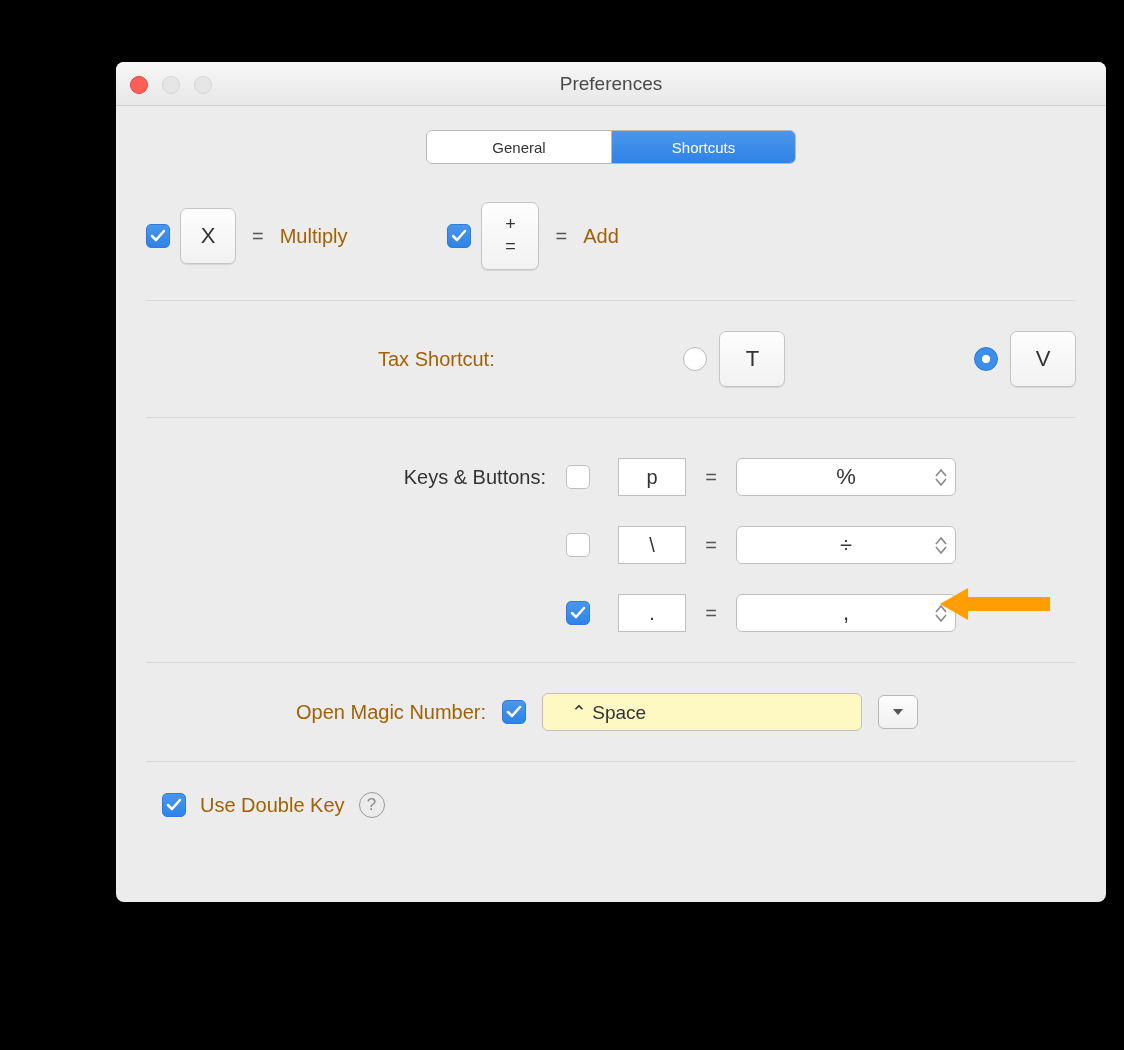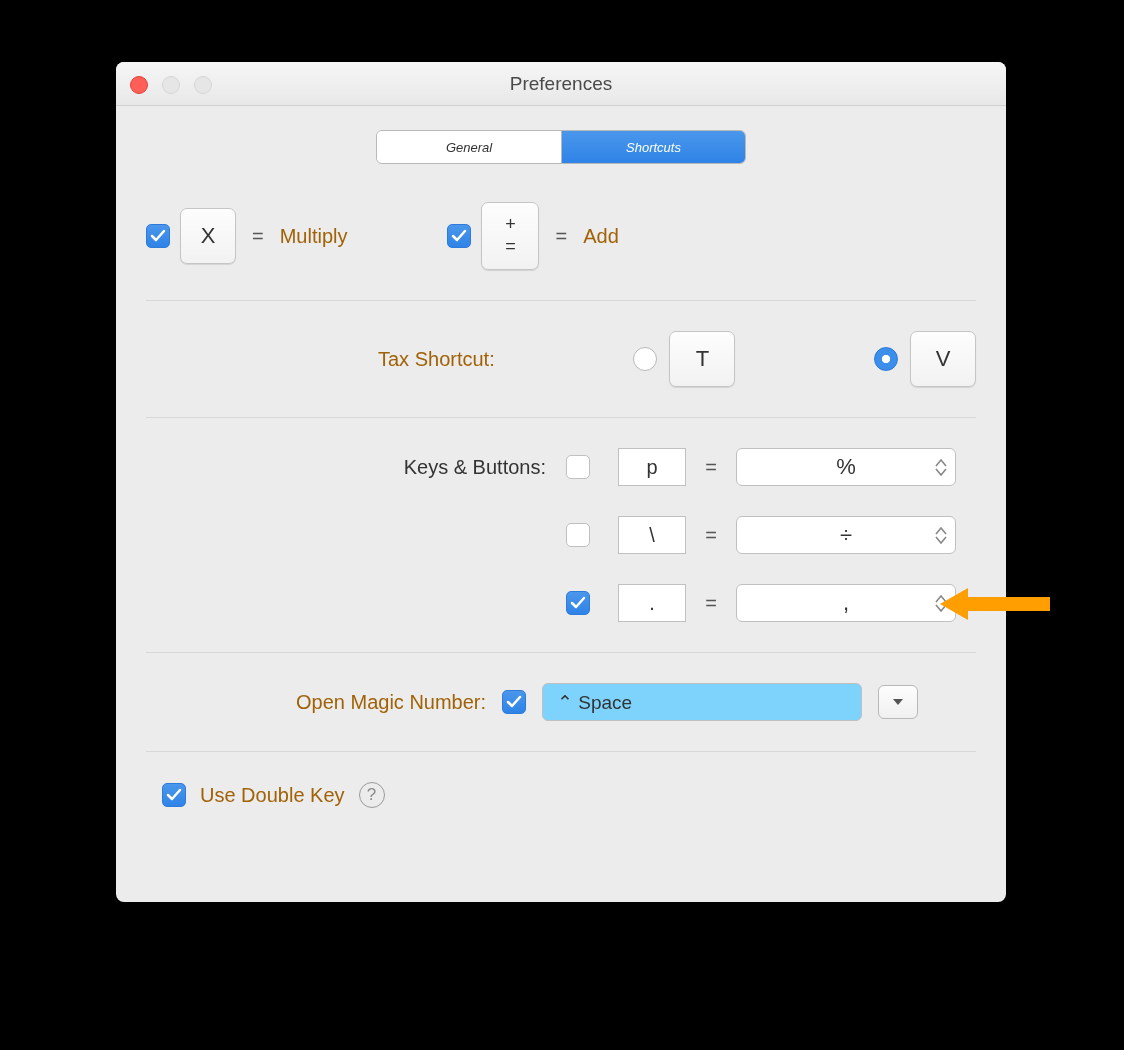--- a/index.html
+++ b/index.html
@@ -9,21 +9,21 @@
     height: 1050px;
     font-family: -apple-system, BlinkMacSystemFont, "Helvetica Neue", Arial, sans-serif;
     font-size: 18px;
     color: #333;
     position: relative;
   }
   .window {
     position: absolute;
     left: 116px;
     top: 62px;
-    width: 890px;
+    width: 990px;
     height: 840px;
     background: #ececec;
     border-radius: 8px;
     box-shadow: 0 20px 60px rgba(0,0,0,0.5);
     overflow: hidden;
   }
   .titlebar {
     height: 44px;
     background: linear-gradient(#f6f6f6, #e8e8e8);
     border-bottom: 1px solid #d0d0d0;
@@ -58,23 +58,22 @@
     border: 1px solid #b8b8b8;
     border-radius: 6px;
     overflow: hidden;
     height: 34px;
   }
   .seg-item {
     width: 184px;
     display: flex;
     align-items: center;
     justify-content: center;
-    font-size: 13px;
+    font-size: 15px;
     cursor: pointer;
-    font-style: italic;
   }
   .seg-item.inactive {
     background: #fff;
     color: #333;
   }
   .seg-item.active {
     background: #3b8fea;
     background: linear-gradient(#4a97eb, #2f83e7);
     color: #fff;
   }
@@ -154,21 +153,21 @@
     border: 1px solid #2a7ad8;
   }
   .radio.checked::after {
     content: "";
     width: 8px; height: 8px;
     border-radius: 50%;
     background: #fff;
   }
   .radio-group { display:flex; align-items:center; gap:12px; }
   
-  .kb-wrap { padding-left:200px; }
+  .kb-wrap { padding-left:200px;margin-top:10px; }
   .kb-row {
     display: grid;
     grid-template-columns: 220px 40px 80px 50px 220px;
     align-items: center;
     margin-bottom: 30px;
   }
   .kb-row:last-child { margin-bottom:0; }
   .kb-label { text-align: right; padding-right: 20px; font-size: 20px; }
   .text-input {
     height: 38px;
@@ -205,23 +204,23 @@
   .omn-row {
     display:flex;
     align-items:center;
     gap: 16px;
     padding-left: 150px;
   }
   .omn-input {
     flex: 0 0 320px;
     height: 38px;
     border: 1px solid #c0c0c0;
-    background: #7dd3fc;
+    background: #fef9c3;
     border-radius: 6px;
-    padding: 0 14px;
+    padding: 0 28px;
     font-size: 19px;
     display:flex;
     align-items:center;
   }
   .dropdown-btn {
     width: 40px;
     height: 34px;
     border: 1px solid #b8b8b8;
     border-radius: 6px;
     background: linear-gradient(#fdfdfd,#f0f0f0);

